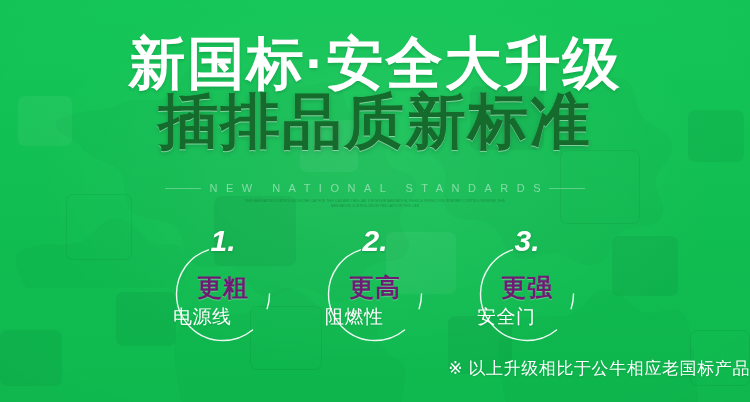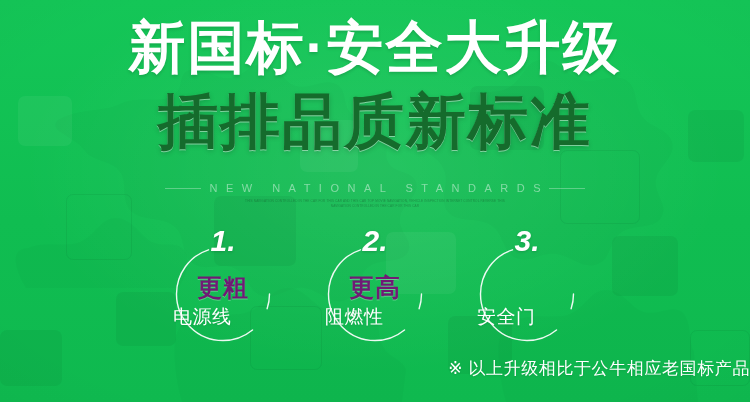--- a/index.html
+++ b/index.html
@@ -55,21 +55,21 @@
   }
 
   
   .content {
     position: absolute;
     inset: 0;
   }
 
   .headline-1 {
     position: absolute;
-    top: 16px;
+    top: 32px;
     left: 0;
     width: 750px;
     text-align: center;
     font-size: 57px;
     line-height: 62px;
     font-weight: 700;
     color: #ffffff;
     letter-spacing: 2px;
     text-shadow: 0 2px 3px rgba(0,0,0,0.13);
     white-space: nowrap;
@@ -285,20 +285,21 @@
         <div class="num">2.</div>
         <div class="f-title">更高</div>
         <div class="f-sub">阻燃性</div>
       </div>
 
       <div class="feature">
         <svg class="ring" viewBox="0 0 96 96">
           <circle cx="48" cy="48" r="46.5" stroke-dasharray="103 26 163" stroke-dashoffset="88"></circle>
         </svg>
         <div class="num">3.</div>
+        <div class="f-title">更强</div>
         <div class="f-sub">安全门</div>
       </div>
 
     </div>
 
     <div class="footnote">※ 以上升级相比于公牛相应老国标产品</div>
 
   </div>
 </div>
 

